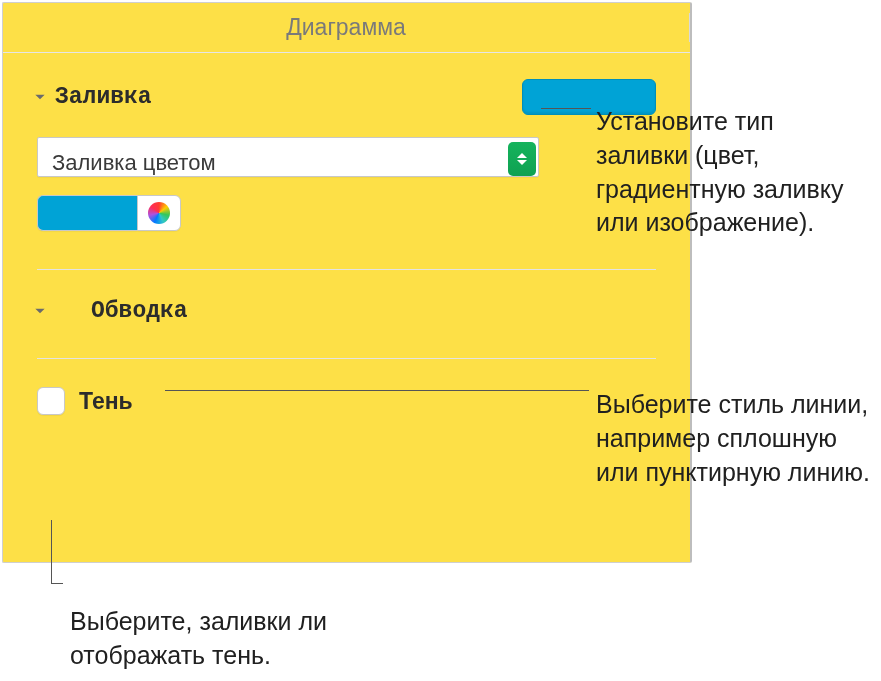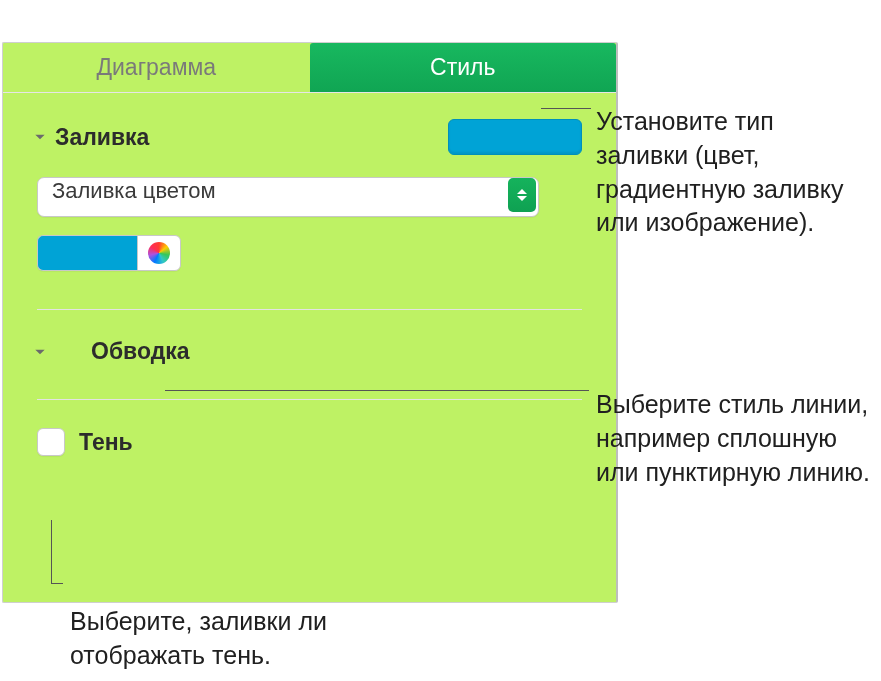--- a/index.html
+++ b/index.html
@@ -11,27 +11,26 @@
       font-family: -apple-system, "Helvetica Neue", Helvetica, Arial, sans-serif;
       background: #ffffff;
       width: 881px;
       height: 681px;
       position: relative;
     }
     .panel {
       position: absolute;
       left: 2px;
       top: 2px;
-      width: 616px;
+      width: 690px;
       height: 561px;
       border: 1px solid #cfcfcf;
       border-right: 2px solid #bdbdbd;
-      background: #bef264;
+      background: #fde047;
       border-radius: 2px;
-      margin-top: 40px;
     }
     .tabs {
       display: flex;
       height: 50px;
       border-bottom: 1px solid #e6e6e6;
     }
     .tab {
       flex: 1;
       display: flex;
       align-items: center;
@@ -76,39 +75,40 @@
     }
     .disclosure svg {
       width: 14px;
       height: 14px;
       fill: #6b6b6b;
     }
     .section-title {
       font-size: 23px;
       font-weight: 600;
       color: #2c2c2c;
+      font-family: Liberation Mono, monospace;
     }
     .color-well {
       width: 134px;
       height: 36px;
       background: #00a3d6;
       border-radius: 6px;
       border: 1px solid #008fba;
       box-shadow: inset 0 -2px 2px rgba(0,0,0,0.08);
       cursor: pointer;
     }
     .select-row {
       margin-bottom: 18px;
     }
     .select {
       display: flex;
-      align-items: flex-start;
+      align-items: flex-end;
       justify-content: space-between;
       border: 1px solid #c8c8c8;
-      border-radius: 7px;
+      border-radius: 2px;
       height: 40px;
       padding-left: 14px;
       padding-right: 2px;
       box-shadow: 0 1px 1px rgba(0,0,0,0.04);
       cursor: pointer;
       background:#fff;
     }
     .select.wide { width: 502px; }
     .select.narrow { width: 124px; }
     .select-text {
@@ -210,21 +210,20 @@
     .leader.h { height:1px; }
     .leader.v { width:1px; }
   </style>
 </head>
 <body>
 
 <div class="panel">
   <div class="tabs">
     <div class="tab">Диаграмма</div>
     <div class="tab-sep"></div>
-    <div class="tab active">Стиль</div>
   </div>
 
   <div class="section">
     <div class="section-header">
       <div class="section-title-wrap">
         <span class="disclosure">
           <svg viewBox="0 0 12 12">
               <path d="M2 4 L6 8 L10 4 Z"></path>
             </svg>
         </span>

